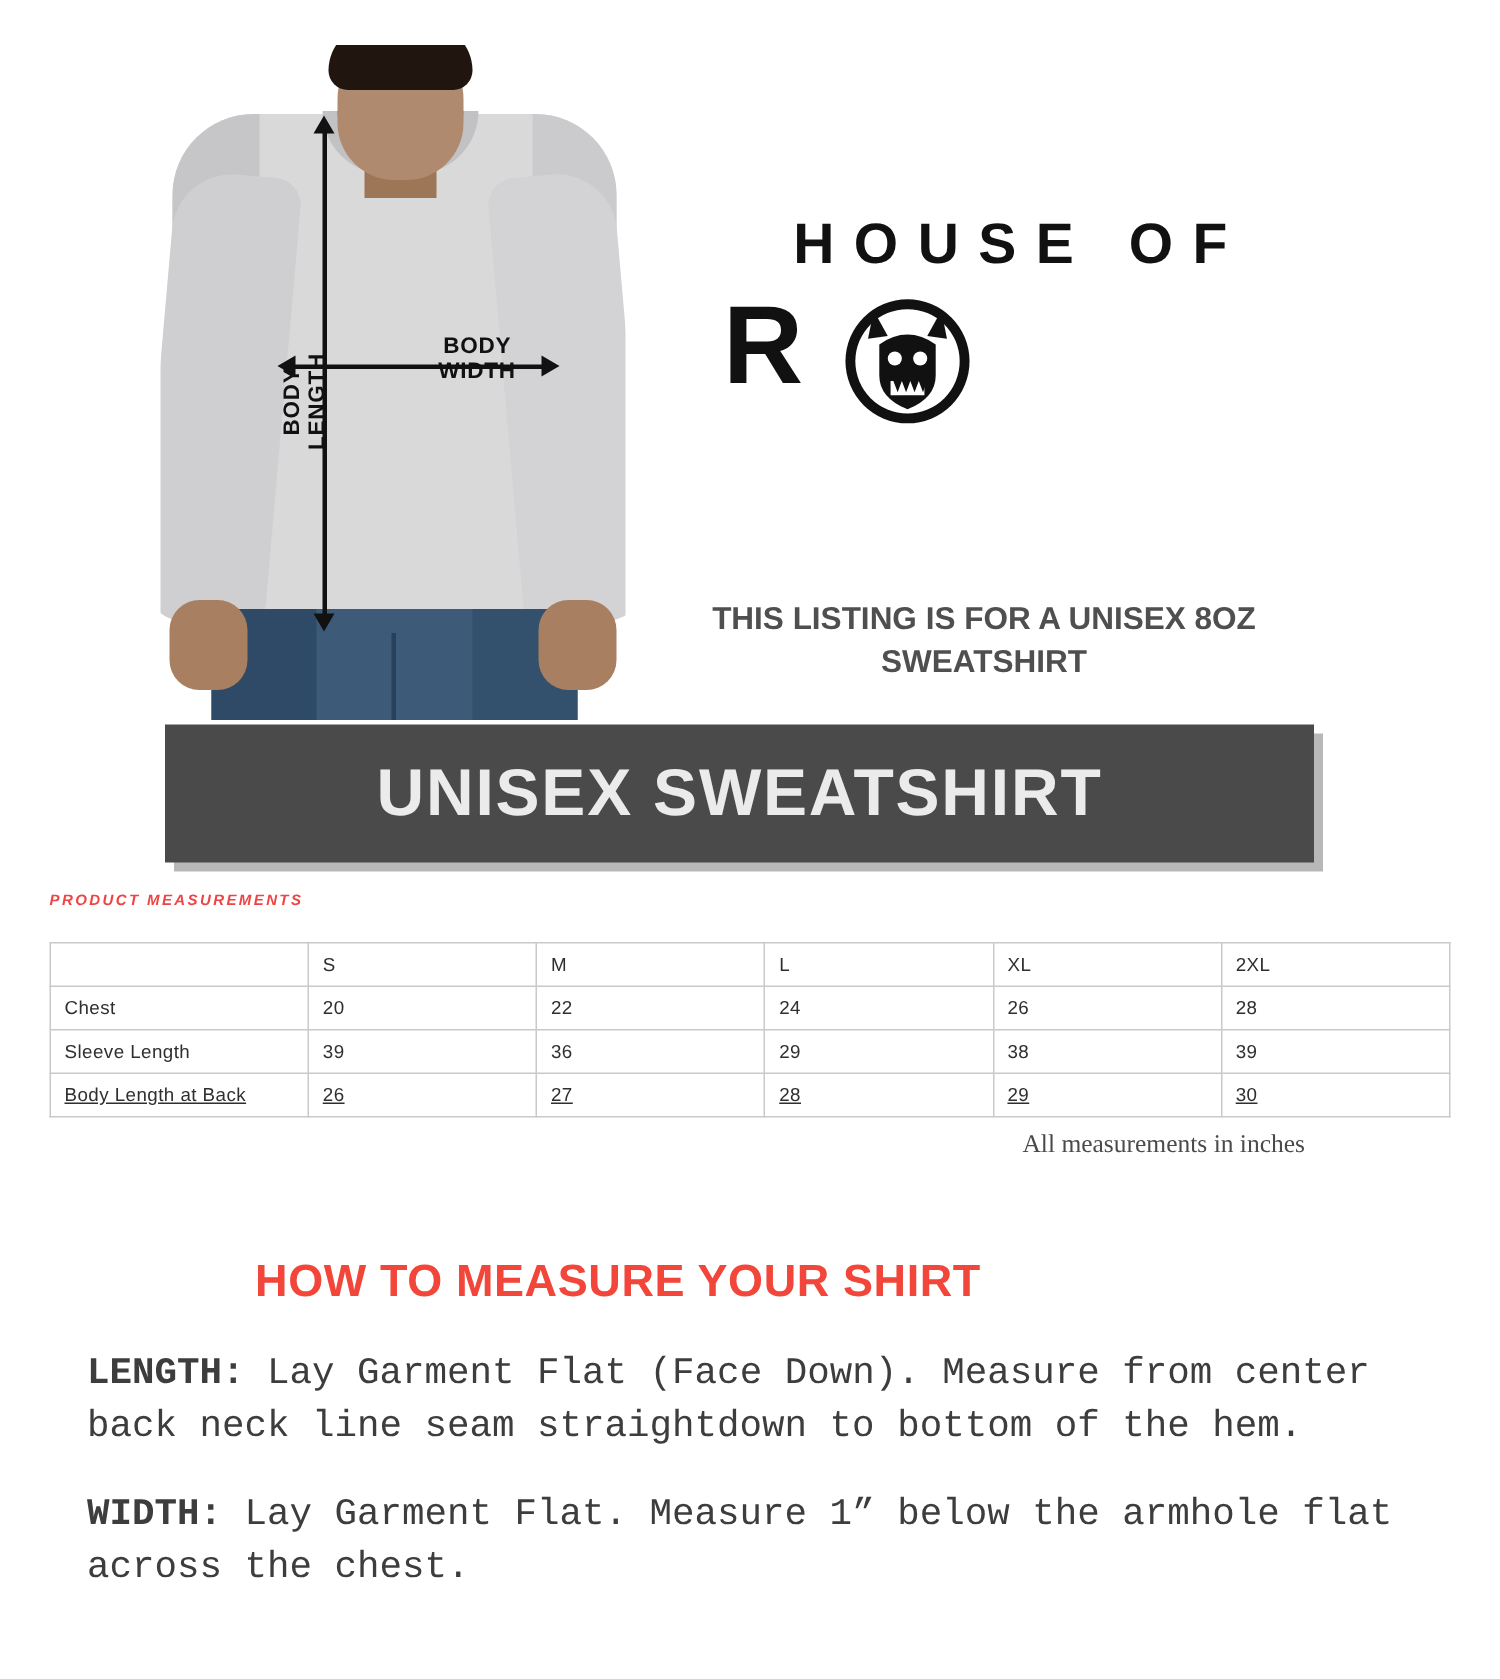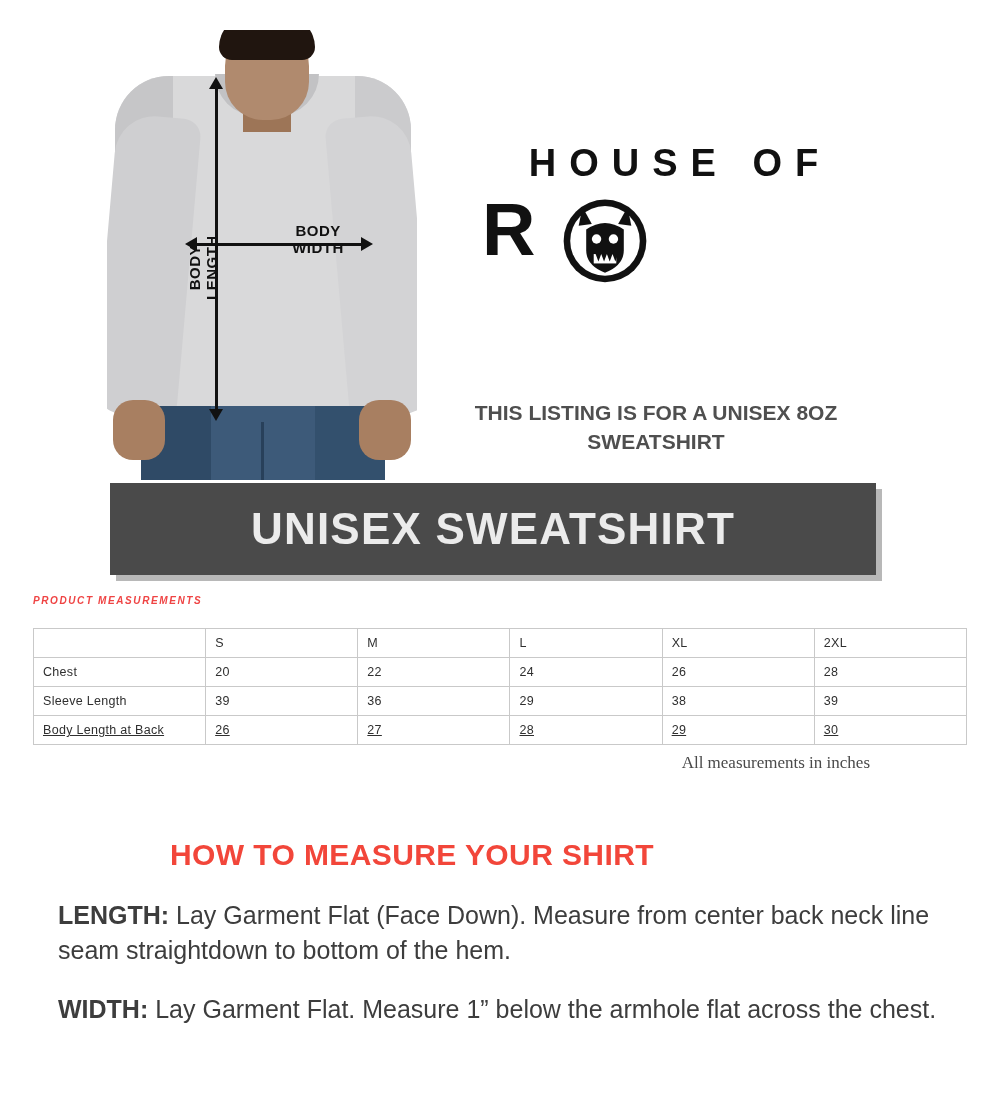--- a/index.html
+++ b/index.html
@@ -227,21 +227,21 @@
   }
 
   
   .htm-title {
     position: absolute; left: 0; top: 838px; width: 824px;
     text-align: center; color: #f2463a;
     font-size: 30px; font-weight: bold; letter-spacing: .4px;
   }
   .htm-body {
     position: absolute; left: 58px; top: 898px; width: 900px;
-    font-family: Liberation Sans, sans-serif;
+    font-family: Liberation Mono, monospace;
     font-size: 25px; color: #3d3d3d; line-height: 35px;
   }
   .htm-body p { margin: 0 0 24px 0; }
   .htm-body b { font-weight: bold; }
 </style>
 </head>
 <body>
 
 <div class="page">
 

